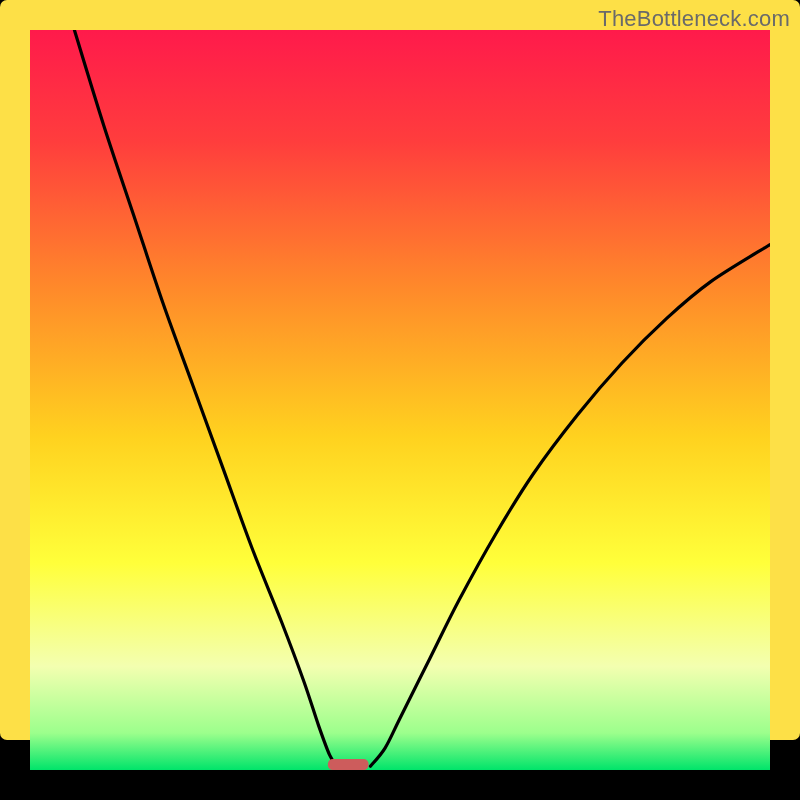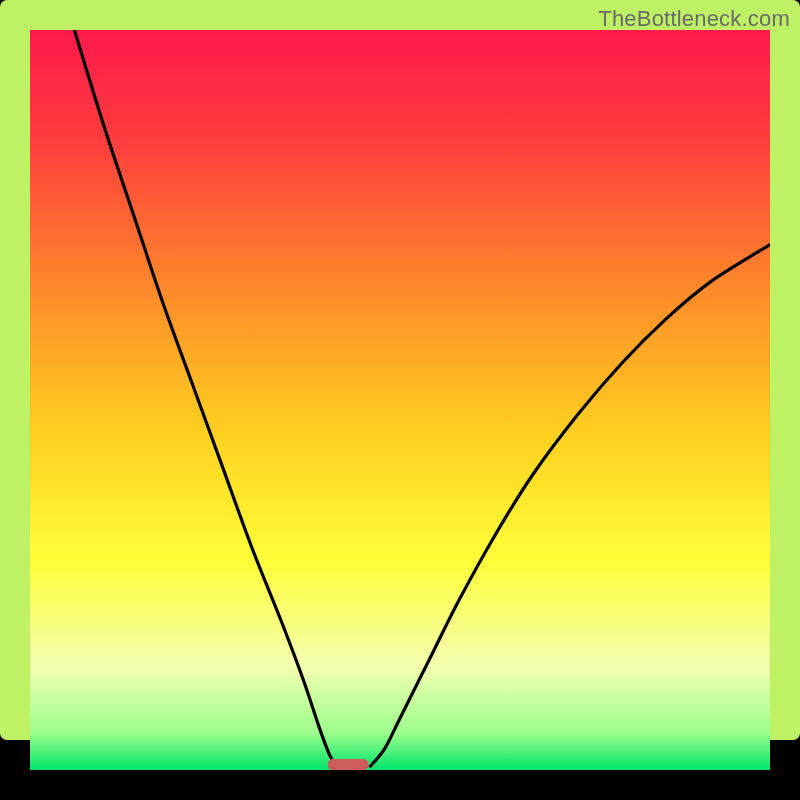--- a/index.html
+++ b/index.html
@@ -8,21 +8,21 @@
     background: #000;
     width: 800px;
     height: 800px;
     overflow: hidden;
     font-family: Arial, Helvetica, sans-serif;
   }
   .frame {
     position: relative;
     width: 800px;
     height: 740px;
-    background: #bef264;
+    background: #fde047;
     border-radius: 7px;
   }
   .watermark {
     position: absolute;
     top: 6px;
     right: 10px;
     color: #6a6a6a;
     font-size: 22px;
     font-weight: 500;
     letter-spacing: 0.2px;

